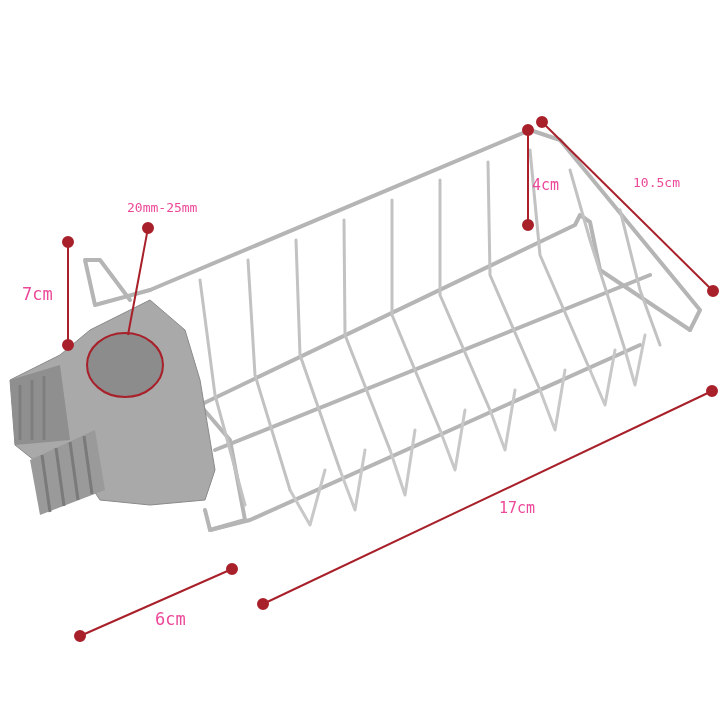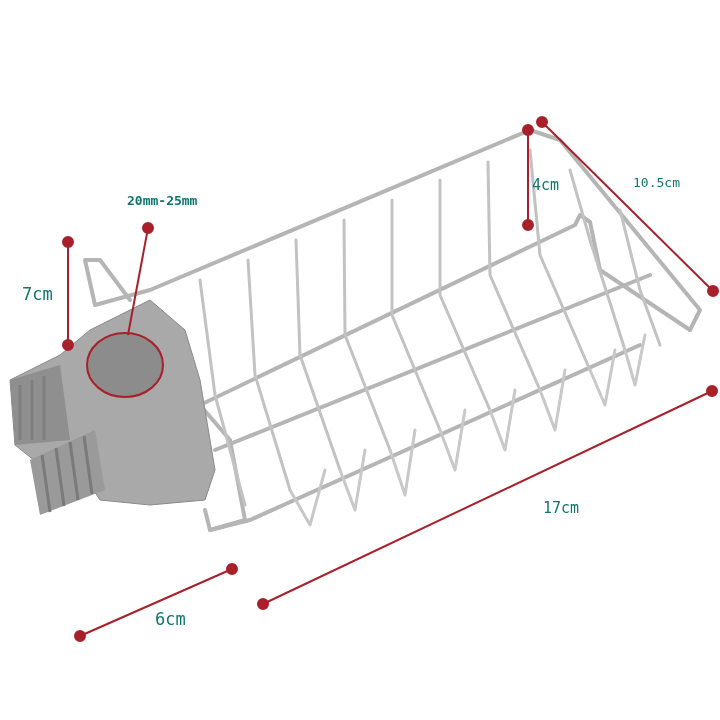--- a/index.html
+++ b/index.html
@@ -1,18 +1,18 @@
 <!DOCTYPE html>
 <html><head>
 <meta charset="utf-8">
 <style>
   html,body{margin:0;padding:0;background:#ffffff;}
   .stage{position:relative;width:720px;height:720px;overflow:hidden;background:#ffffff;font-family:"Liberation Sans",sans-serif;}
   svg{position:absolute;left:0;top:0;}
-  .lbl{position:absolute;color:#0f766e;font-family:"DejaVu Sans Mono","Liberation Mono",monospace;white-space:nowrap;}
+  .lbl{position:absolute;color:#ec4899;font-family:"DejaVu Sans Mono","Liberation Mono",monospace;white-space:nowrap;}
 </style>
 </head>
 <body>
 
 <div class="stage">
   <svg width="720" height="720" viewBox="0 0 720 720">
 
     <g fill="none" stroke="#b5b5b5" stroke-width="4" stroke-linecap="round" stroke-linejoin="round">
 
       <polyline points="150,290 530,130 560,140 700,310 690,330"></polyline>
@@ -90,19 +90,19 @@
       <line x1="263" y1="604" x2="712" y2="391"></line>
       <circle cx="263" cy="604" r="5"></circle>
         <circle cx="712" cy="391" r="5"></circle>
 
       <line x1="80" y1="636" x2="232" y2="569"></line>
       <circle cx="80" cy="636" r="5"></circle>
         <circle cx="232" cy="569" r="5"></circle>
     </g>
   </svg>
 
-  <div class="lbl" style="left:127px;top:193px;font-size:13px;font-weight:bold;">20mm-25mm</div>
+  <div class="lbl" style="left:127px;top:200px;font-size:13px;">20mm-25mm</div>
   <div class="lbl" style="left:22px;top:284px;font-size:17px;">7cm</div>
   <div class="lbl" style="left:532px;top:176px;font-size:15px;">4cm</div>
   <div class="lbl" style="left:633px;top:175px;font-size:13px;">10.5cm</div>
-  <div class="lbl" style="left:499px;top:499px;font-size:15px;margin-left:44px;">17cm</div>
+  <div class="lbl" style="left:499px;top:499px;font-size:15px;">17cm</div>
   <div class="lbl" style="left:155px;top:609px;font-size:17px;">6cm</div>
 </div>
 
 </body></html>

